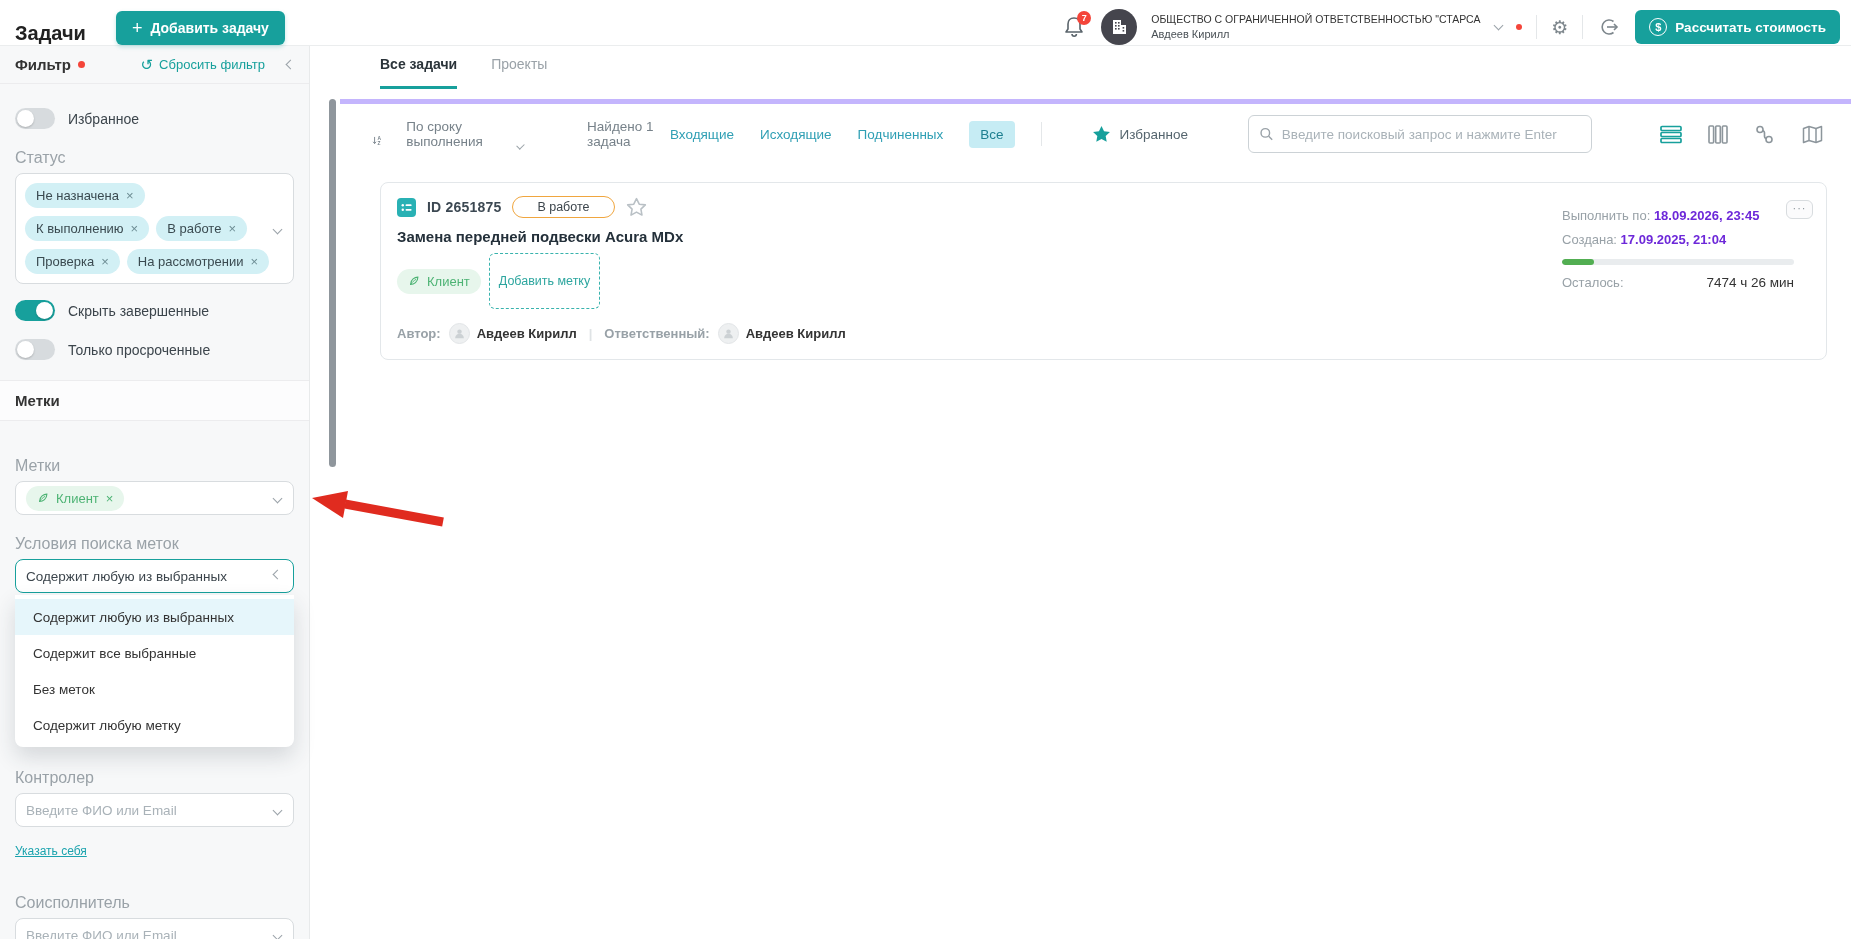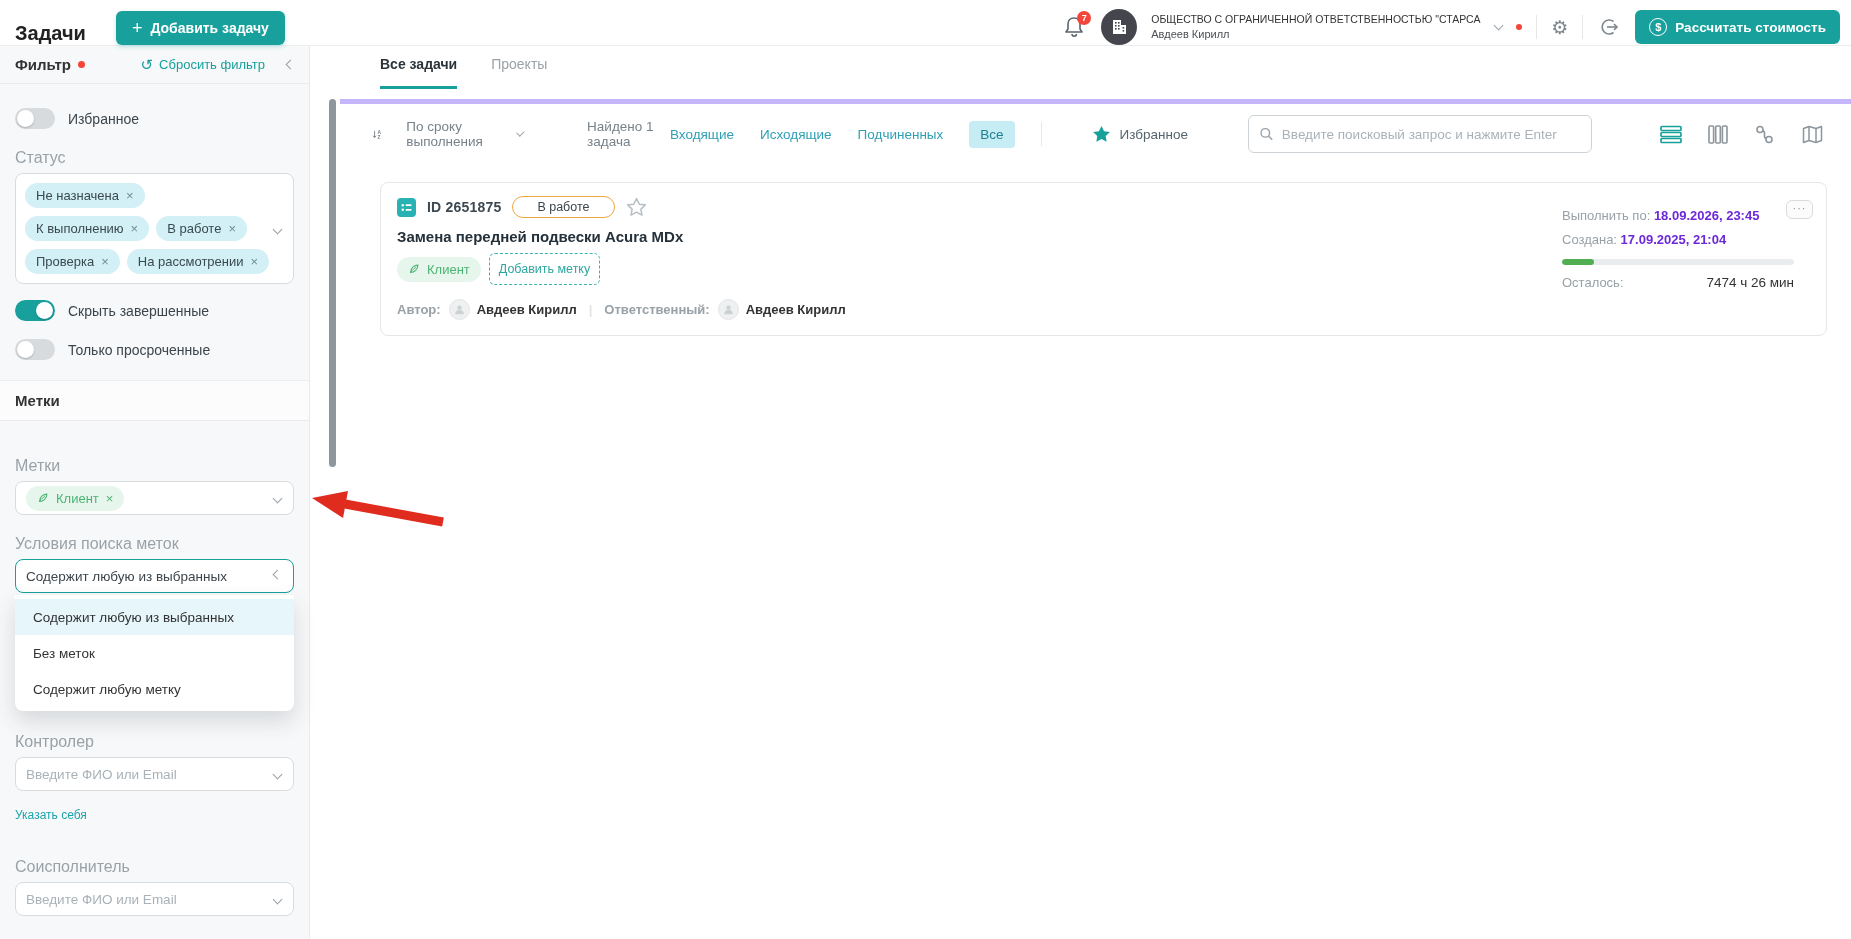--- a/index.html
+++ b/index.html
@@ -52,50 +52,50 @@
   .chip.green{background:#e7f6ec;color:#4db374;}
   .chip.green .x{color:#4db374;}
   .box-chev{position:absolute;right:12px;top:50%;margin-top:-5px;cursor:pointer;}
   .labels-band{margin:20px -15px 0 -15px;background:#fcfcfd;border-top:1px solid #ececee;border-bottom:1px solid #ececee;padding:11px 15px;}
   .labels-band-title{font-size:15px;font-weight:bold;color:#333;}
   .select-box{background:#fff;border:1px solid #d8dcdf;border-radius:8px;height:34px;display:flex;align-items:center;padding:0 30px 0 10px;position:relative;font-size:13.5px;color:#3c454c;margin-bottom:16px;cursor:pointer;}
   .select-box.focused{border:1.5px solid #17a09c;}
   .dropdown{background:#fff;border-radius:0 0 8px 8px;box-shadow:0 10px 22px rgba(40,50,60,.16);margin:-14px 0 22px 0;padding:4px 0;position:relative;z-index:30;}
   .dd-opt{height:36px;display:flex;align-items:center;padding:0 18px;font-size:13.5px;color:#333;cursor:pointer;}
   .dd-opt.selected{background:#e6f6fb;}
-  .self-link{font-size:12px;color:#17a0b0;margin:-10px 11px 16px 0;cursor:pointer;display:inline-block;color:#1ba3ae;}
+  .self-link{font-size:12px;color:#17a0b0;margin:-10px 11px 16px 0;cursor:pointer;display:inline-block;color:#1ba3ae;text-decoration:underline;}
   .sb-scrollbar{position:absolute;top:53px;left:329px;width:7px;height:368px;border-radius:4px;background:#8f969c;}
   input.txt{width:100%;height:100%;border:none;outline:none;background:transparent;font-family:inherit;font-size:13.5px;color:#3c454c;}
   input.txt::placeholder{color:#a9b2b8;}
   
   .main{position:absolute;left:340px;top:46px;right:0;bottom:0;background:#fff;}
   .tabs-row{height:58px;display:flex;align-items:center;padding-left:40px;border-bottom:5px solid #c4b5fd;gap:34px;}
   .tab{font-size:14px;color:#9aa2a8;padding-bottom:14px;cursor:pointer;border-bottom:3px solid transparent;}
   .tab.active{color:#2b343a;font-weight:bold;border-bottom-color:#17a09c;}
   .toolbar{height:60px;display:flex;align-items:center;padding:0 28px 0 32px;}
-  .sort-group{display:flex;align-items:center;gap:24px;color:#77828a;font-size:13.5px;cursor:pointer;}
+  .sort-group{display:flex;align-items:flex-end;gap:24px;color:#77828a;font-size:13.5px;cursor:pointer;}
   .found{margin-left:64px;color:#77828a;font-size:13.5px;}
   .scope-group{margin-left:auto;display:flex;align-items:center;gap:26px;}
   .scope-link{color:#2f9fb4;font-size:13.5px;cursor:pointer;white-space:nowrap;}
   .scope-link.active{background:#c6ecf4;color:#1d7f90;padding:6px 11px;border-radius:4px;}
   .fav-group{display:flex;align-items:center;gap:9px;margin:0 10px 0 24px;cursor:pointer;}
   .fav-label{color:#55656e;font-size:13.5px;}
   .search-box{margin-left:24px;width:344px;height:38px;border:1px solid #ccd2d6;border-radius:6px;display:flex;align-items:center;padding:0 10px;gap:8px;background:#fff;}
   .view-icons{display:flex;align-items:center;gap:26px;margin-left:42px;}
   .view-icons .vi{cursor:pointer;display:flex;}
   
   .card{margin:18px 24px 0 40px;border:1px solid #e3e7ea;border-radius:8px;background:#fff;position:relative;padding:13px 16px 15px 16px;display:flex;justify-content:space-between;}
   .card-l{min-width:0;}
   .row1{display:flex;align-items:center;gap:11px;}
   .id-ic{width:19px;height:19px;border-radius:4px;background:#29b1b4;display:flex;align-items:center;justify-content:center;}
   .task-id{font-size:14px;color:#3c4852;font-weight:bold;letter-spacing:.2px;}
   .pill{border:1.5px solid #f0a63f;border-radius:13px;padding:3px 24px;font-size:12.5px;color:#3c454c;}
   .card-title{font-size:15px;font-weight:bold;color:#24303a;margin:10px 0 8px 0;}
   .row3{display:flex;align-items:center;gap:8px;}
-  .add-label-btn{border:1px dashed #39b3ad;color:#2da69f;border-radius:6px;padding:8px 9px;font-size:12.5px;cursor:pointer;background:#fff;}
+  .add-label-btn{border:1px dashed #39b3ad;color:#2da69f;border-radius:6px;padding:20px 9px;font-size:12.5px;cursor:pointer;background:#fff;}
   .row4{display:flex;align-items:center;gap:8px;margin-top:14px;font-size:13px;font-weight:bold;}
   .meta-label{color:#98a1a7;}
   .person{display:flex;align-items:center;gap:7px;}
   .person b{color:#333;font-size:13px;}
   .pav{width:21px;height:21px;border-radius:50%;background:#eef0f1;border:1px solid #e2e5e7;display:flex;align-items:center;justify-content:center;}
   .row4 .sep{color:#dfe3e5;margin:0 4px;}
   .card-r{width:232px;flex:0 0 auto;margin-right:16px;padding-top:12px;font-size:13px;}
   .meta-line{margin-bottom:9px;white-space:nowrap;}
   .meta-line b{color:#6d28d9;}
   .pbar{height:6px;border-radius:3px;background:#e9ecee;overflow:hidden;margin:12px 0 10px 0;}
@@ -242,20 +242,21 @@
     </div>
 
     <div class="field-label">Условия поиска меток</div>
     <div class="select-box focused">
       <span>Содержит любую из выбранных</span>
       <span class="chev left box-chev"></span>
     </div>
 
     <div class="dropdown">
       <div class="dd-opt selected">Содержит любую из выбранных</div>
+      <div class="dd-opt">Содержит все выбранные</div>
       <div class="dd-opt">Без меток</div>
       <div class="dd-opt">Содержит любую метку</div>
     </div>
 
     <div class="field-label">Контролер</div>
     <div class="select-box">
       <input class="txt" type="text" placeholder="Введите ФИО или Email" style="">
       <span class="chev down box-chev"></span>
     </div>
     <a class="self-link">Указать себя</a>

